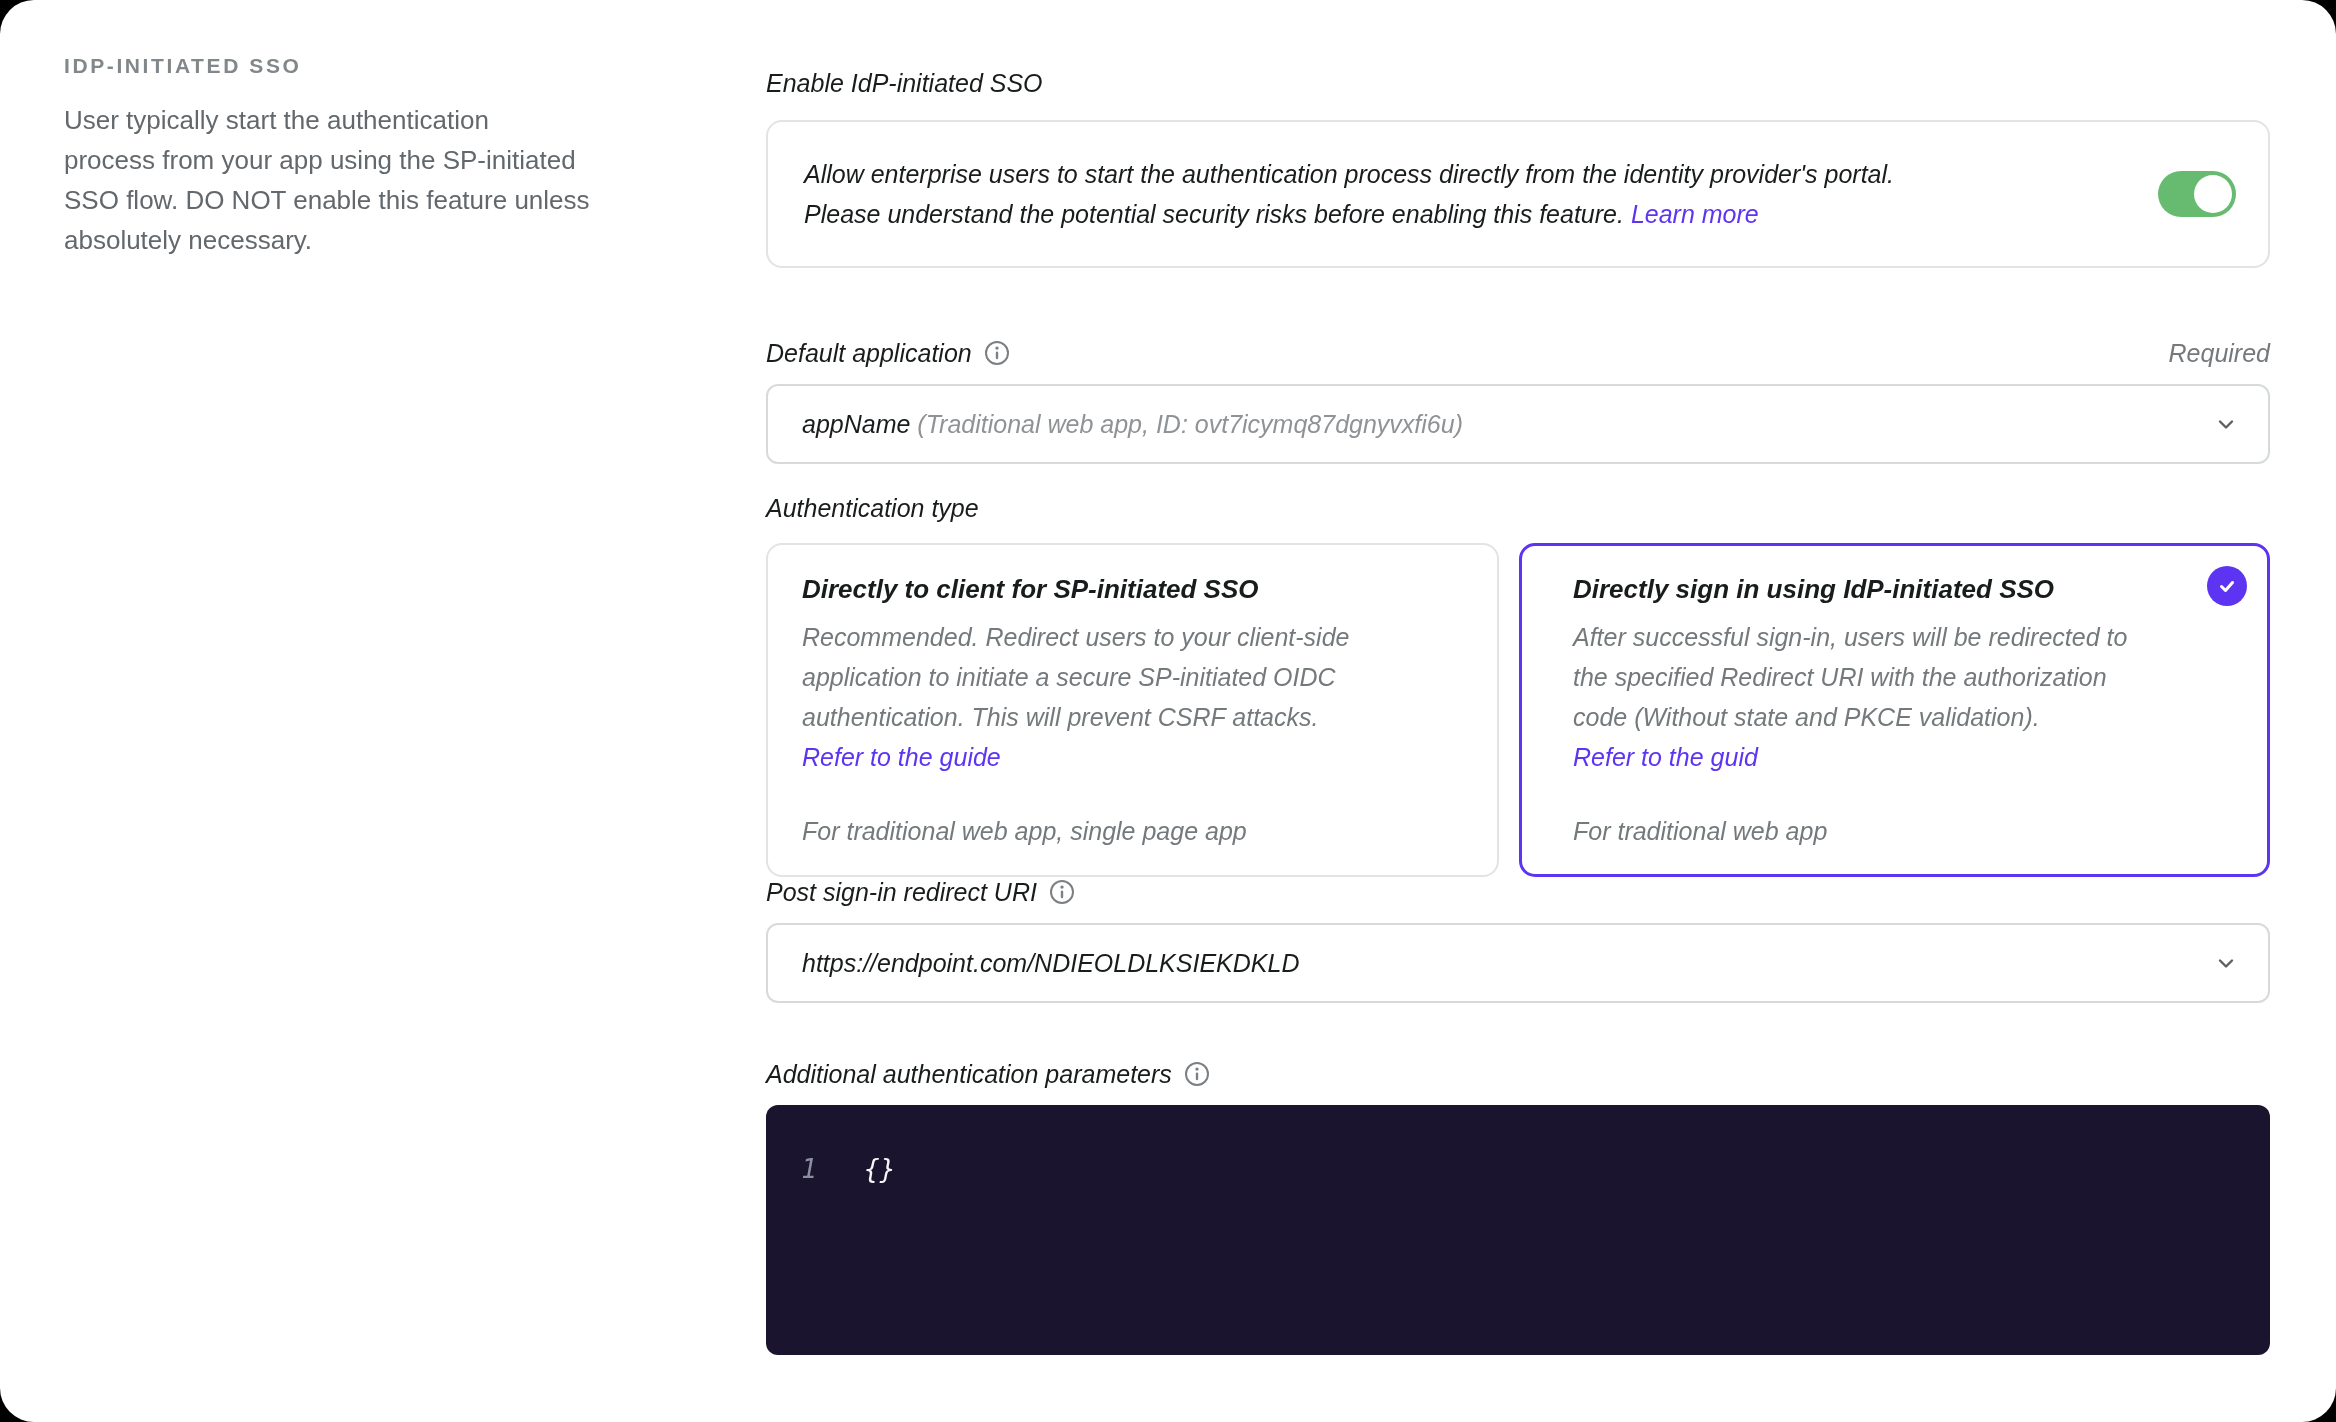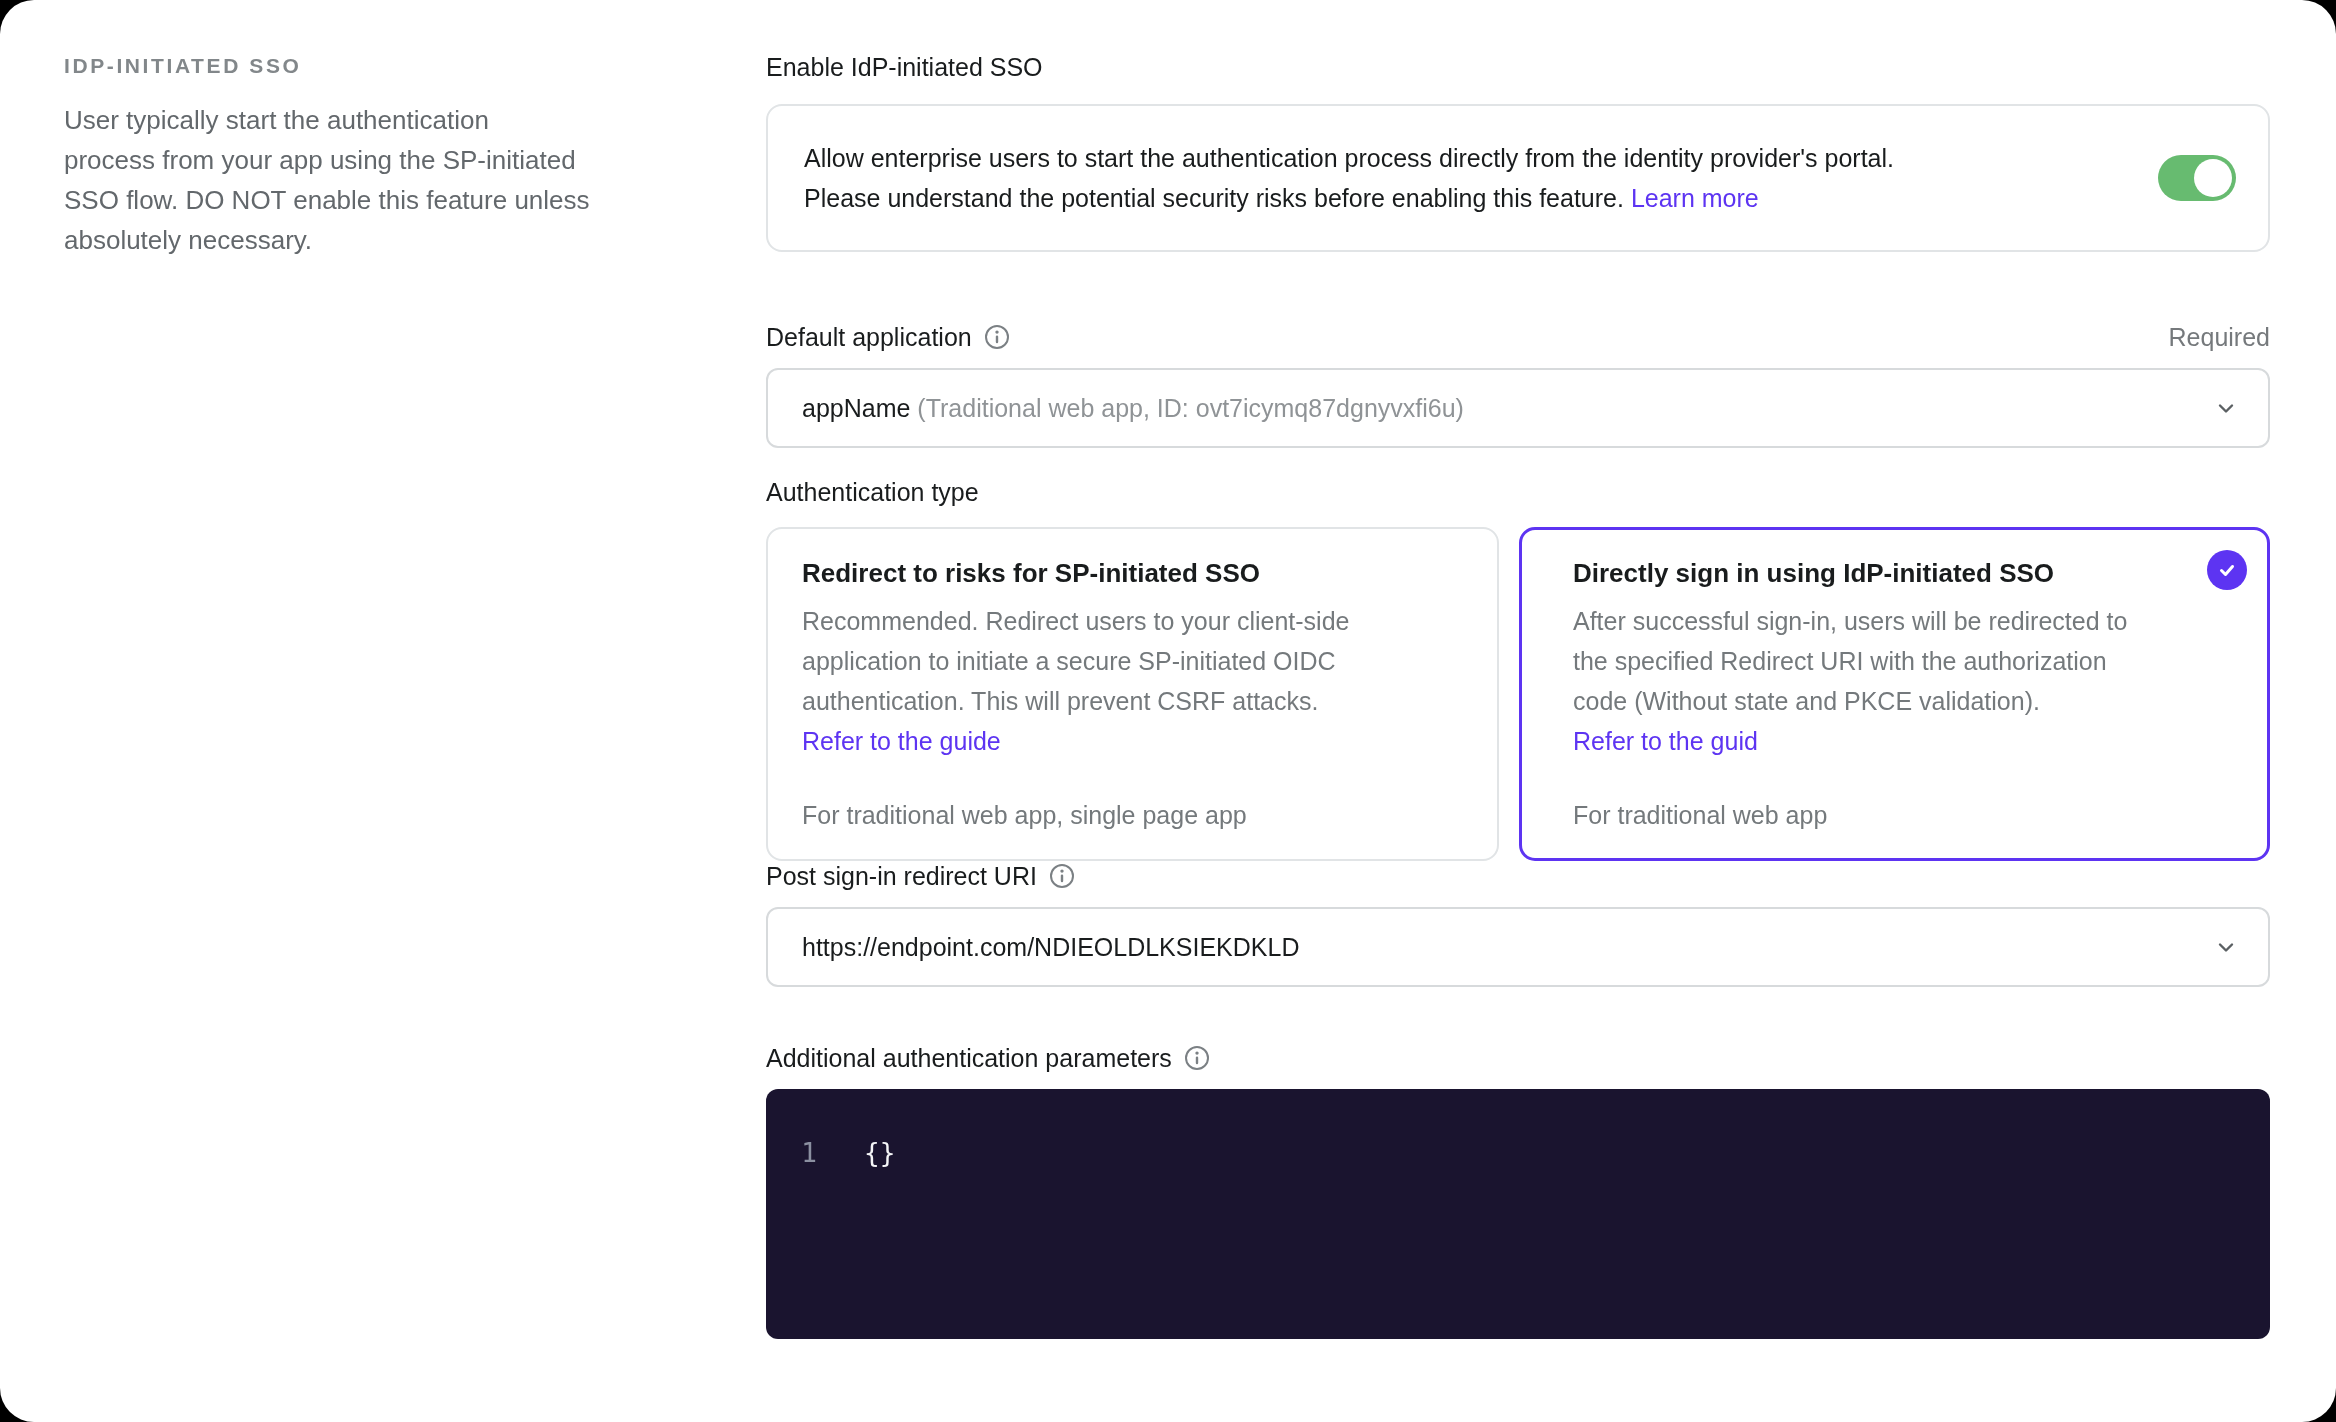--- a/index.html
+++ b/index.html
@@ -18,21 +18,21 @@
     --border-input:#d7dadc;
   }
   .sheet{position:absolute;inset:0;background:#fff;border-radius:34px;overflow:hidden;}
 
   
   .sidebar{position:absolute;left:64px;top:53px;width:620px;}
   .sidebar-title{font-size:21px;line-height:26px;font-weight:700;letter-spacing:2.6px;color:#82878a;}
   .sidebar-desc{margin-top:21px;font-size:26px;line-height:40px;color:#63686c;}
 
   
-  .main{position:absolute;left:766px;top:0;width:1504px;}
+  .main{position:absolute;left:766px;top:16px;width:1504px;font-style:italic;}
   .section-label{font-size:25px;line-height:30px;font-weight:500;color:var(--text-dark);
     display:flex;align-items:center;gap:12px;}
   .label-enable{margin-top:52px;}
 
   .toggle-card{margin-top:22px;box-sizing:border-box;height:148px;
     border:2px solid var(--border-card);border-radius:16px;
     display:flex;align-items:center;justify-content:space-between;padding:0 32px 0 36px;}
   .toggle-card-text{font-size:25px;line-height:40px;color:var(--text-dark);}
   .link{color:var(--accent);cursor:pointer;text-decoration:none;}
 
@@ -128,21 +128,21 @@
             <path d="M8 11.5 L14 17.5 L20 11.5" fill="none" stroke="#5b6063" stroke-width="2.4" stroke-linecap="round" stroke-linejoin="round"></path>
           </svg>
       </span>
     </div>
 
     <div class="section-label label-auth">Authentication type</div>
 
     <div class="cards">
 
       <div class="option-card">
-        <div class="card-title">Redirect to risks for SP-initiated SSO</div>
+        <div class="card-title">Directly to client for SP-initiated SSO</div>
         <div class="card-desc">
             <div>Recommended. Redirect users to your client-side</div>
             <div>application to initiate a secure SP-initiated OIDC</div>
             <div>authentication. This will prevent CSRF attacks.</div>
           </div>
         <div class="card-link"><span class="link">Refer to the guide</span></div>
         <div class="card-foot">For traditional web app, single page app</div>
       </div>
 
       <div class="option-card selected">

